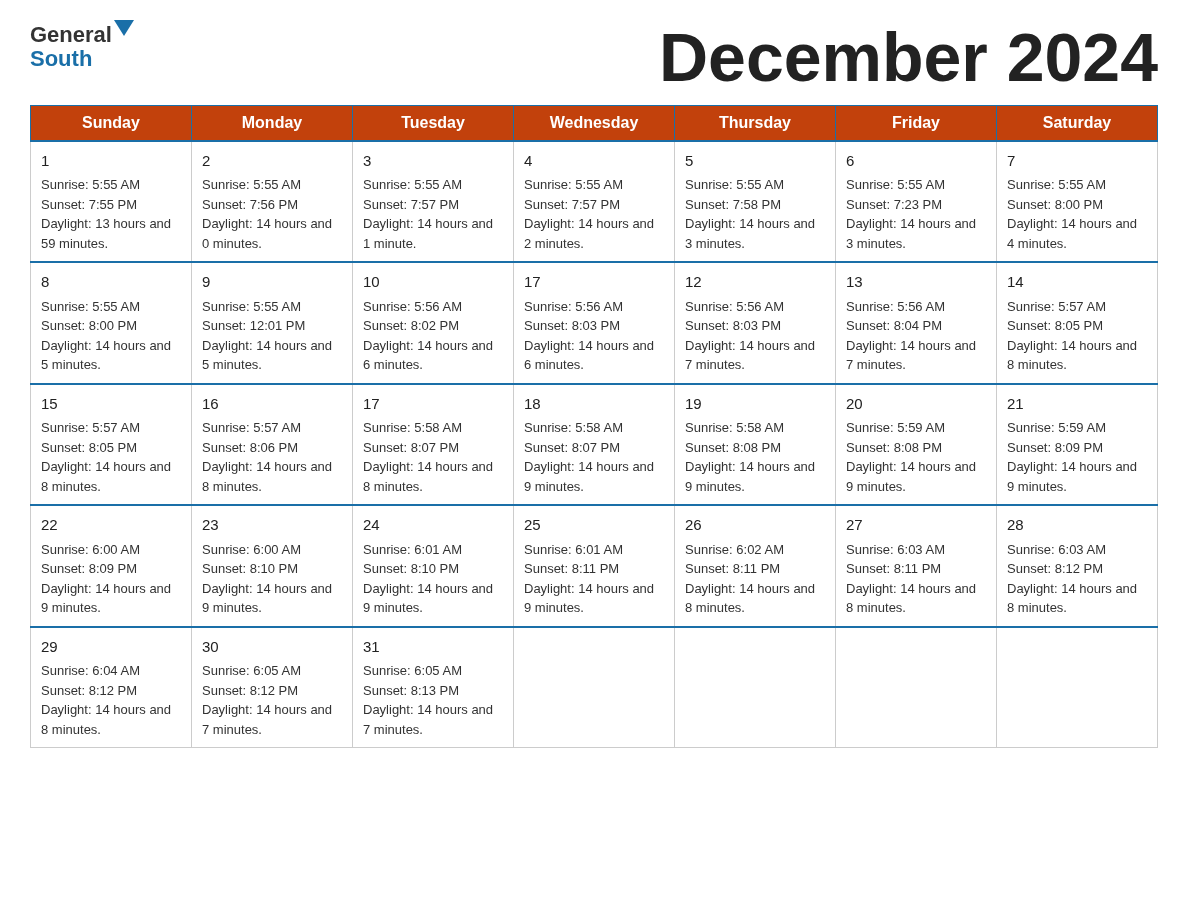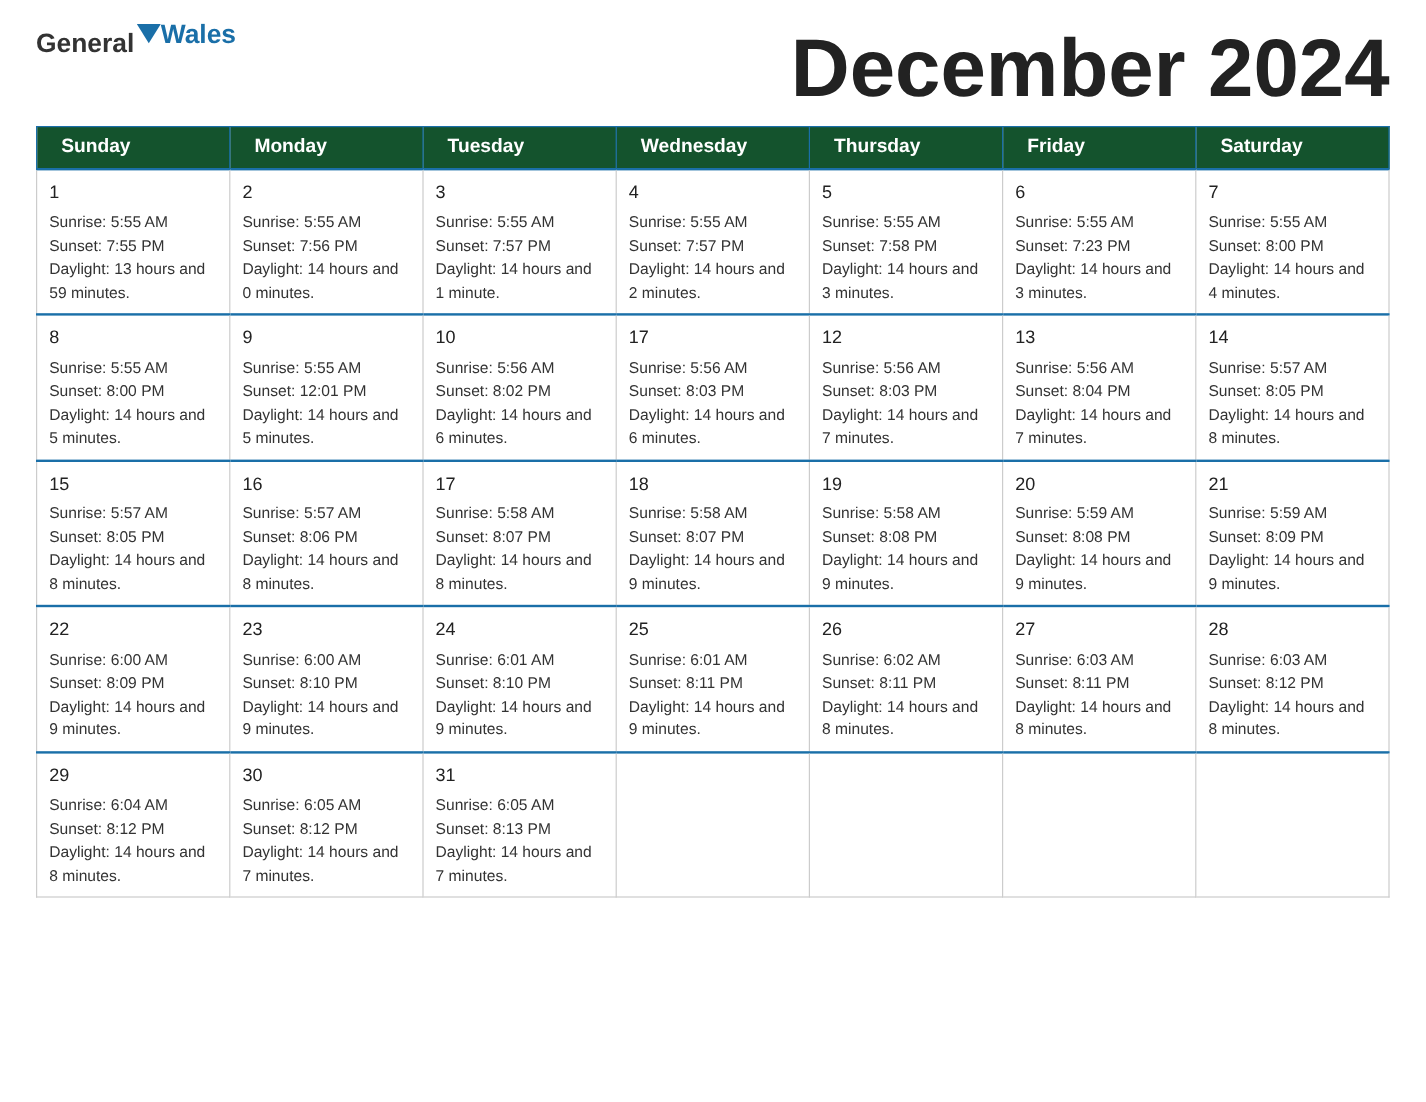--- a/index.html
+++ b/index.html
@@ -12,21 +12,21 @@
       min-height: 918px;
     }
     .header {
       display: flex;
       justify-content: space-between;
       align-items: flex-start;
       margin-bottom: 10px;
     }
     .logo {
       display: flex;
-      flex-direction: row;
+      flex-direction: column;
       align-items: flex-start;
     }
     .logo-text {
       font-size: 22px;
       font-weight: bold;
       color: #333;
     }
     .logo-blue {
       color: #1a6fa8;
       font-size: 22px;
@@ -46,24 +46,24 @@
       font-size: 20px;
       color: #555;
       margin-top: 4px;
     }
     .calendar {
       width: 100%;
       border-collapse: collapse;
       margin-top: 10px;
     }
     .calendar th {
-      background-color: #14532d;
+      background-color: #c2410c;
       color: #fff;
-      text-align: left;
-      padding: 8px 20px;
+      text-align: center;
+      padding: 8px 10px;
       font-size: 16px;
       font-weight: bold;
       border: 1px solid #1a6fa8;
     }
     .calendar td {
       vertical-align: top;
       padding: 8px 10px;
       border: 1px solid #ccc;
       font-size: 13px;
       line-height: 1.5;
@@ -94,21 +94,21 @@
 <div class="header">
   <div class="logo">
     <div style="display:flex; align-items:center;">
       <span class="logo-text">General</span>
       <span style="display:inline-block; margin-left:2px; margin-bottom:6px;">
         <svg width="20" height="20" viewBox="0 0 20 20">
           <polygon points="0,0 20,0 10,16" fill="#1a6fa8"></polygon>
         </svg>
       </span>
     </div>
-    <div class="logo-blue">Wales</div>
+    <div class="logo-blue">South</div>
   </div>
   <div class="title-block">
     <div class="month-title">December 2024</div>
   </div>
 </div>
 
 <table class="calendar">
   <thead>
     <tr>
       <th>Sunday</th>

